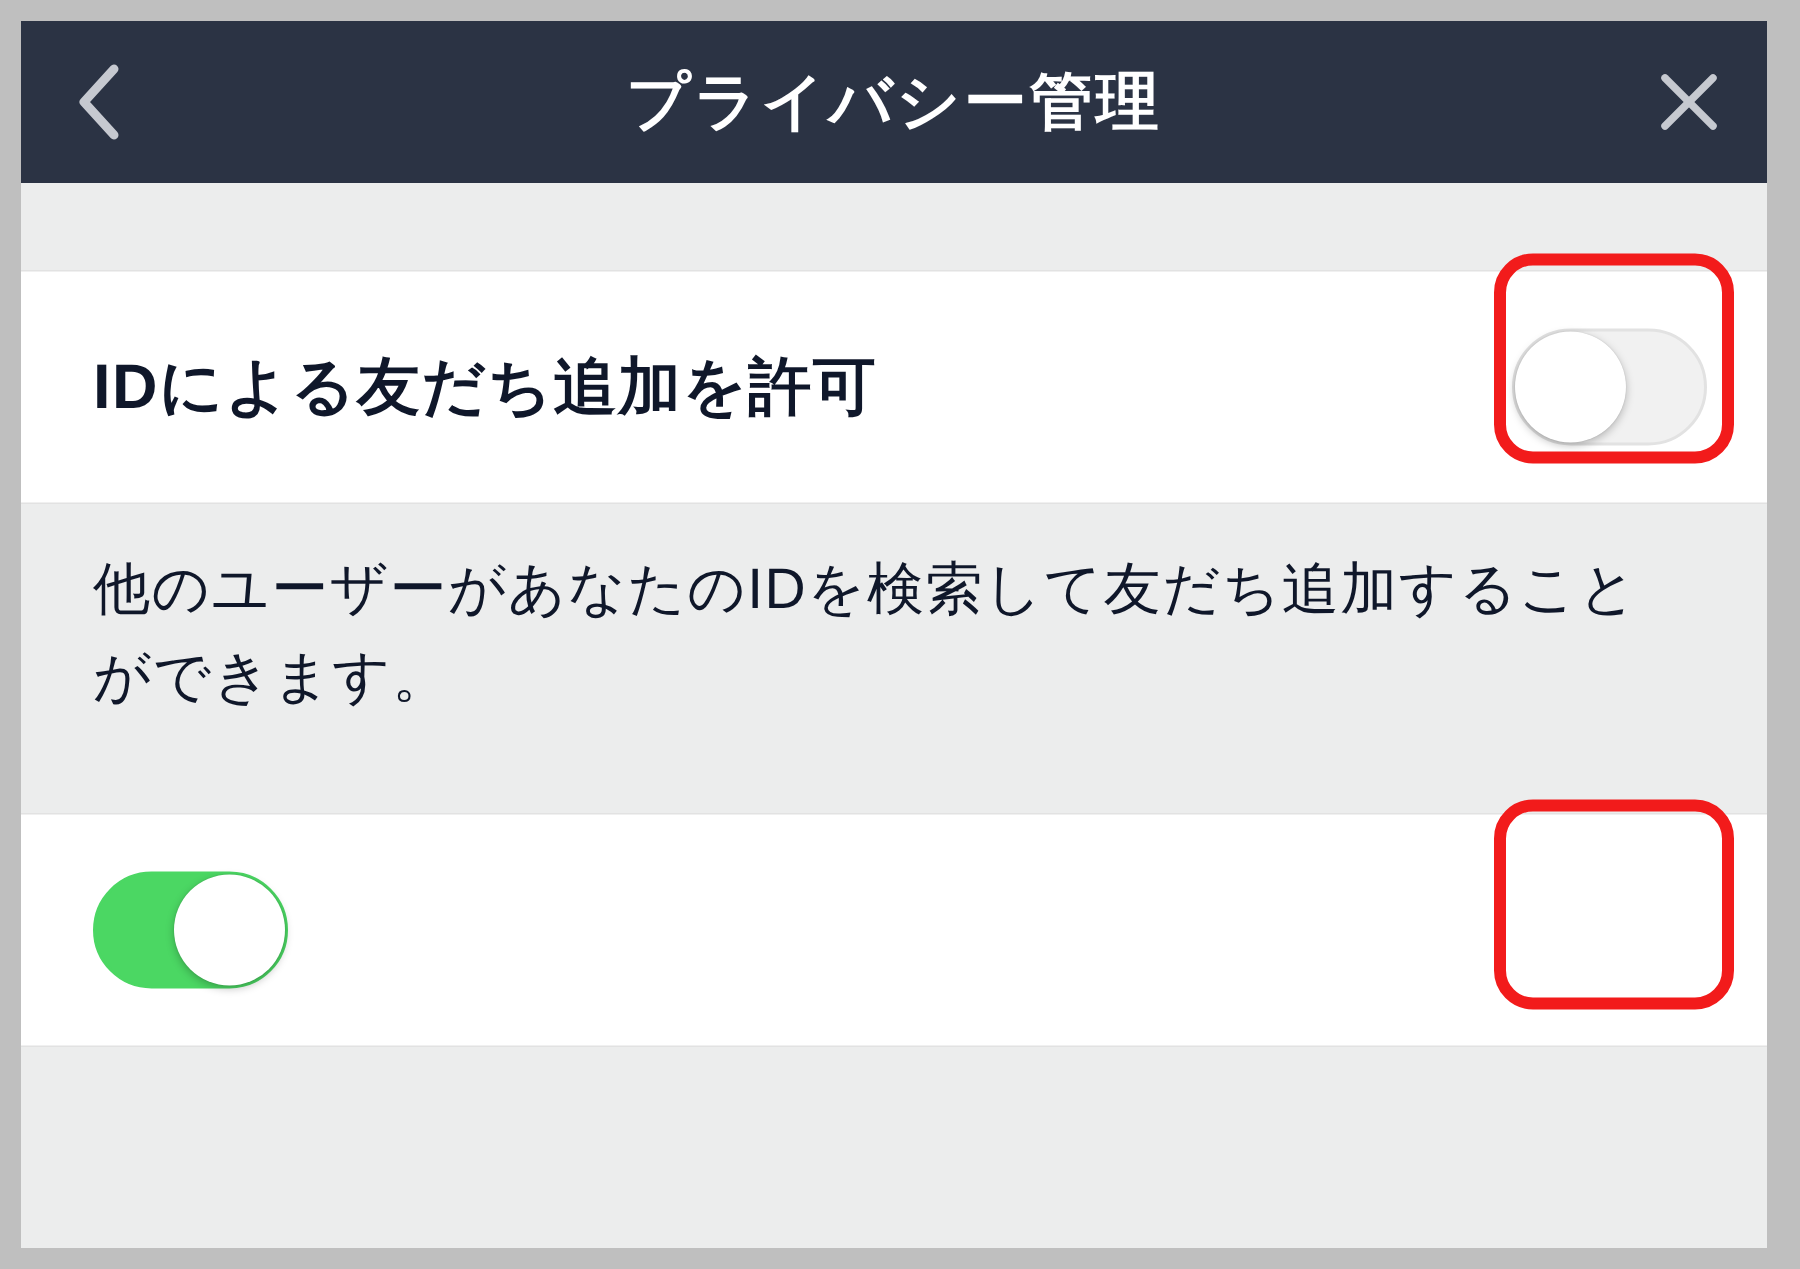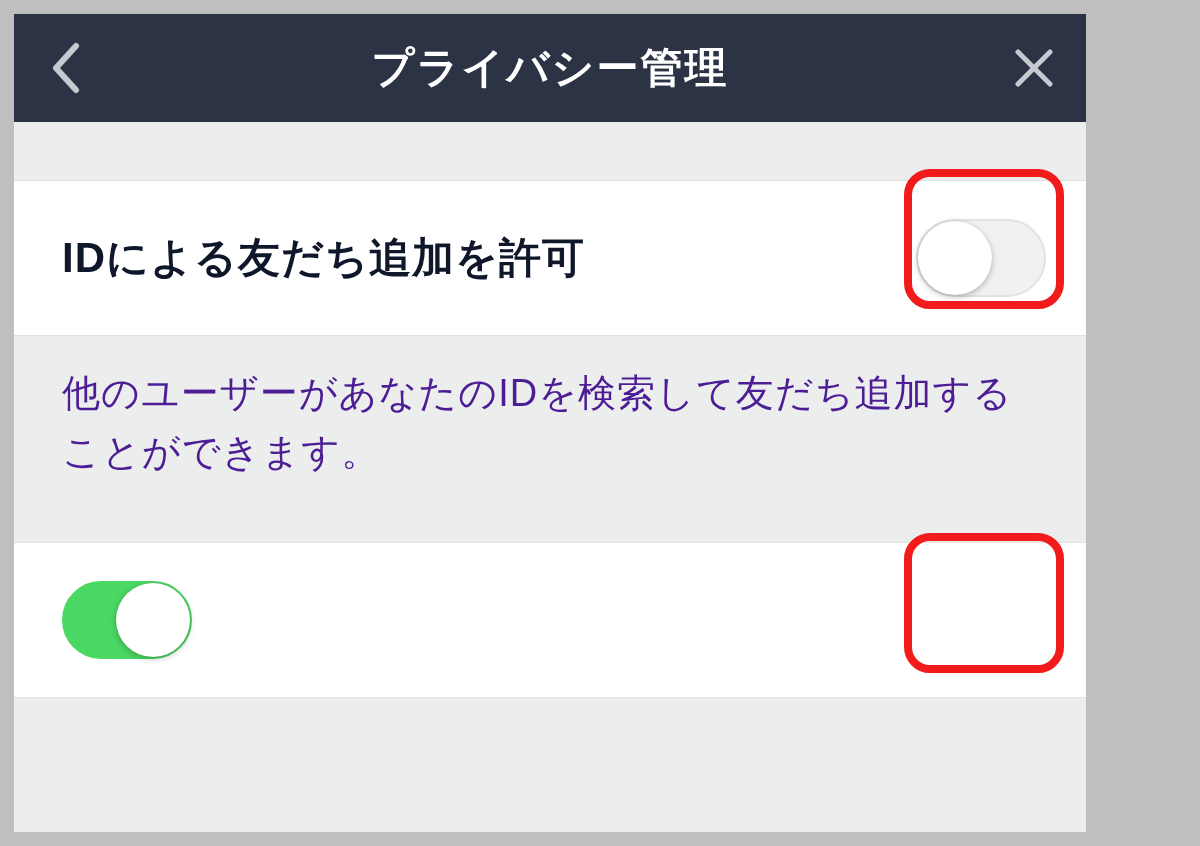--- a/index.html
+++ b/index.html
@@ -6,21 +6,21 @@
   html, body { width: 1200px; height: 846px; }
   body {
     font-family: -apple-system, "Hiragino Kaku Gothic ProN", "Hiragino Sans", Meiryo, sans-serif;
     background: #bfbfbf;
     overflow: hidden;
   }
   .device {
     position: absolute;
     left: 14px;
     top: 14px;
-    width: 1072px;
+    width: 1164px;
     height: 818px;
     background: #eceded;
     overflow: hidden;
   }
   .navbar {
     height: 108px;
     background: #2b3344;
     display: flex;
     align-items: center;
     justify-content: center;
@@ -68,21 +68,21 @@
     position: relative;
   }
   .row-label {
     color: #0f172a;
     font-size: 42px;
     font-weight: 700;
     letter-spacing: 1px;
   }
   .desc {
     padding: 28px 48px 60px 48px;
-    color: #4c1d95;
+    color: #0f172a;
     font-size: 38px;
     line-height: 1.55;
     letter-spacing: 1px;
   }
   .toggle {
     position: relative;
     width: 130px;
     height: 78px;
     border-radius: 39px;
     cursor: pointer;

